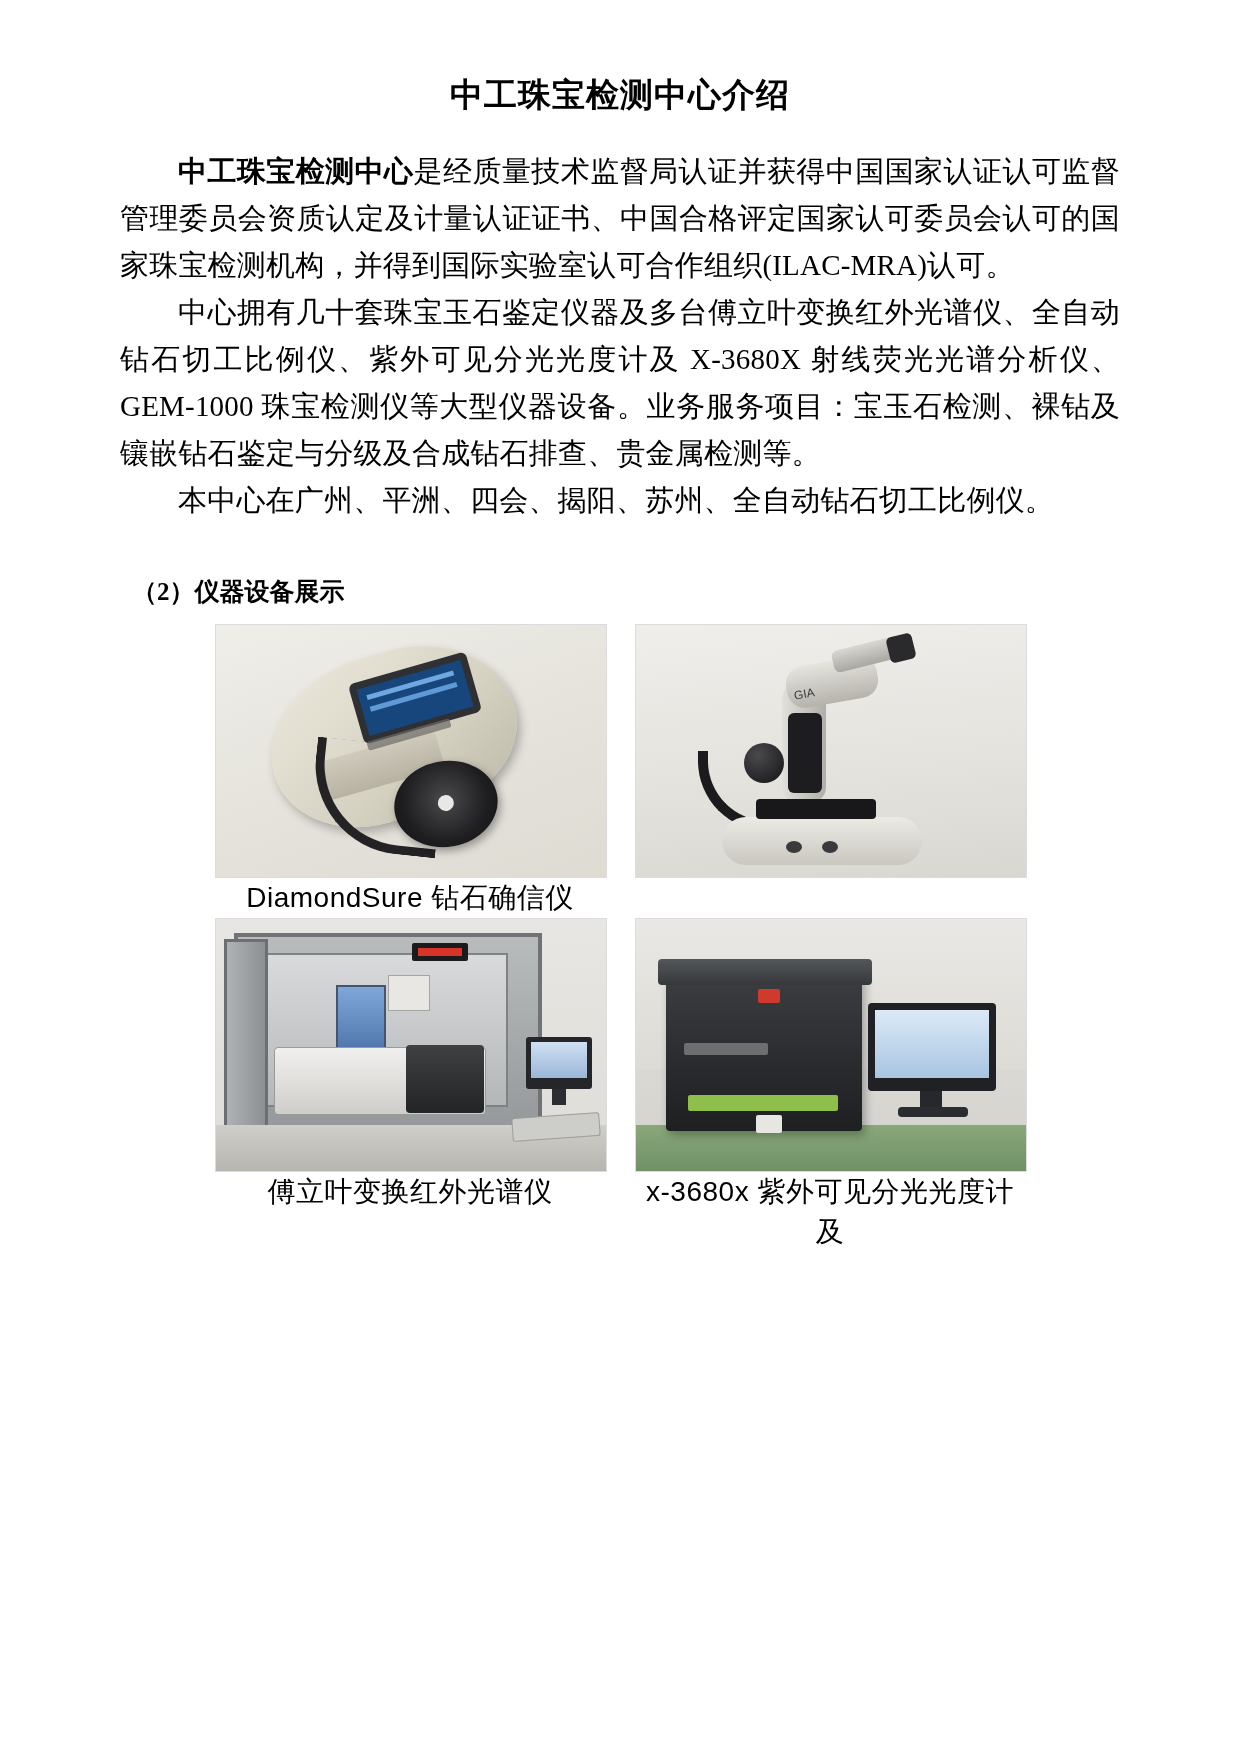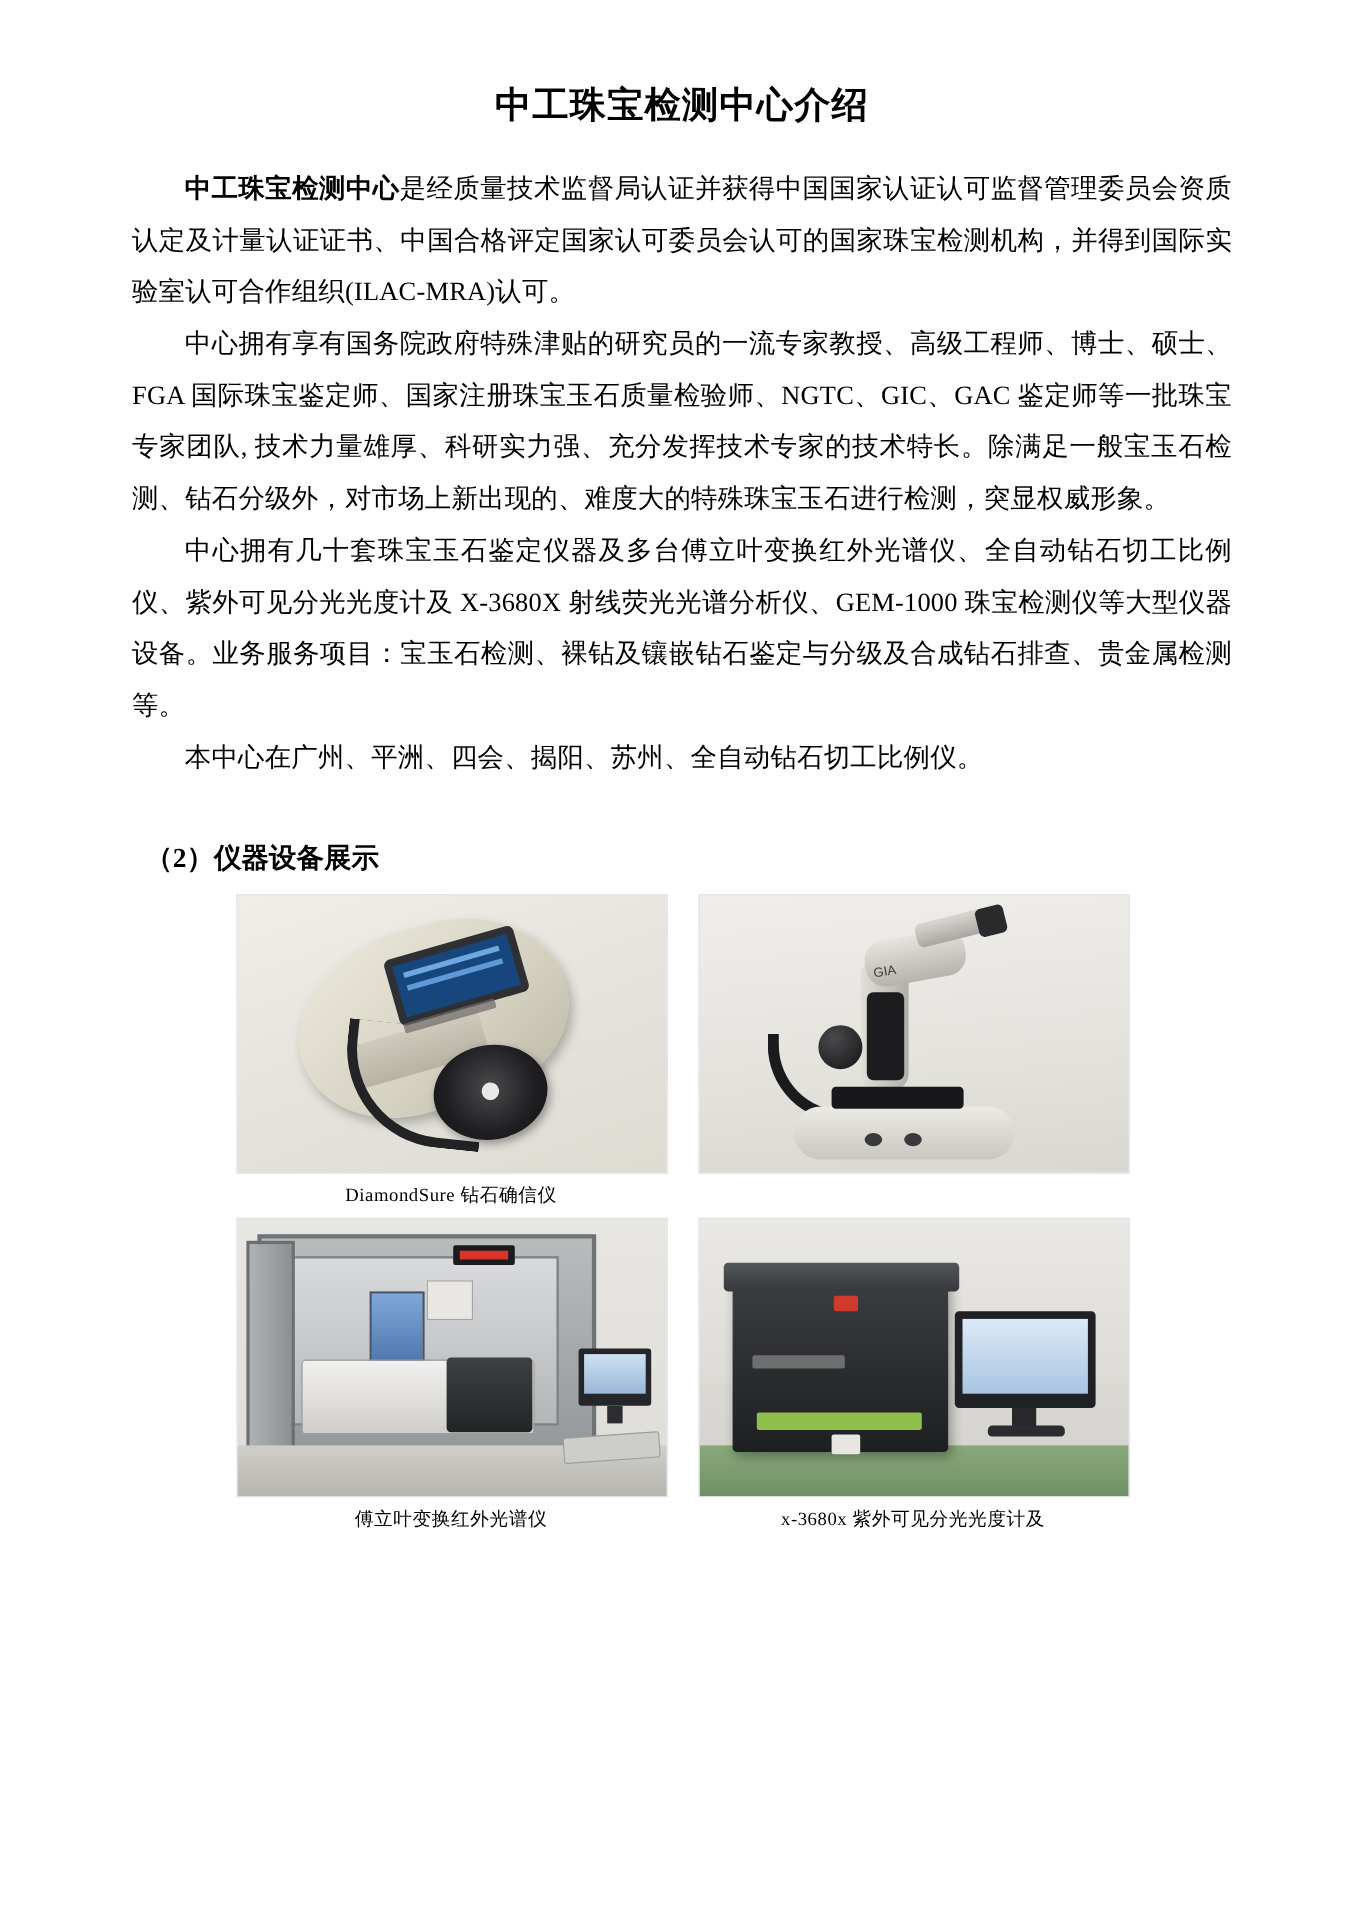--- a/index.html
+++ b/index.html
@@ -23,21 +23,21 @@
   }
   .doc-title {
     text-align: center;
     font-family: "DejaVu Sans", "Liberation Sans", sans-serif;
     font-weight: bold;
     font-size: 33px;
     letter-spacing: 1px;
     margin: 18px 0 30px 0;
   }
   .para {
-    font-size: 24px;
+    font-size: 29px;
     line-height: 47px;
     text-align: justify;
     text-justify: inter-ideograph;
     text-indent: 2em;
     margin: 0 0 0 0;
     letter-spacing: 0.2px;
   }
   .para .lead {
     font-family: "DejaVu Sans", "Liberation Sans", sans-serif;
     font-weight: bold;
@@ -63,23 +63,23 @@
   .fig-img {
     width: 390px;
     height: 252px;
     border: 1px solid #dcdcdc;
     position: relative;
     overflow: hidden;
     background: #e9e7e2;
   }
   .fig-cap {
     text-align: center;
-    font-size: 17px;
+    font-size: 28px;
     line-height: 40px;
-    font-family: Liberation Serif, serif;
+    font-family: Liberation Sans, sans-serif;
     letter-spacing: 0.5px;
   }
 
   
   .p1 { background: linear-gradient(160deg,#efeee9 0%, #e6e4dd 45%, #dedbd3 100%); }
   .p1 .body {
     position: absolute;
     left: 52px; top: 28px;
     width: 250px; height: 165px;
     background: linear-gradient(150deg,#ece8dc,#d6d2c2 60%,#bdb9a9);
@@ -313,21 +313,20 @@
 </head>
 <body>
 
 <div class="page">
 
   <h1 class="doc-title">中工珠宝检测中心介绍</h1>
 
   <p class="para"><span class="lead">中工珠宝检测中心</span><span>是经质量技术监督局认证并获得中国国家认证认可监督管理委员会资质认定及计量认证证书、中国合格评定国家认可委员会认可的国家珠宝检测机构，并得到国际实验室认可合作组织(ILAC-MRA)认可。</span></p>
 
 
-  <p class="para">中心拥有享有国务院政府特殊津贴的研究员的一流专家教授、高级工程师、博士、硕士、FGA 国际珠宝鉴定师、国家注册珠宝玉石质量检验师、NGTC、GIC、GAC 鉴定师等一批珠宝专家团队, 技术力量雄厚、科研实力强、充分发挥技术专家的技术特长。除满足一般宝玉石检测、钻石分级外，对市场上新出现的、难度大的特殊珠宝玉石进行检测，突显权威形象。</p>
 
   <p class="para">中心拥有几十套珠宝玉石鉴定仪器及多台傅立叶变换红外光谱仪、全自动钻石切工比例仪、紫外可见分光光度计及 X‑3680X 射线荧光光谱分析仪、GEM‑1000 珠宝检测仪等大型仪器设备。业务服务项目：宝玉石检测、裸钻及镶嵌钻石鉴定与分级及合成钻石排查、贵金属检测等。</p>
 
   <p class="para">本中心在广州、平洲、四会、揭阳、苏州、全自动钻石切工比例仪。</p>
 
   <h2 class="section-head">（2）仪器设备展示</h2>
 
   <div class="gallery">
 
     <div class="grid-row">

